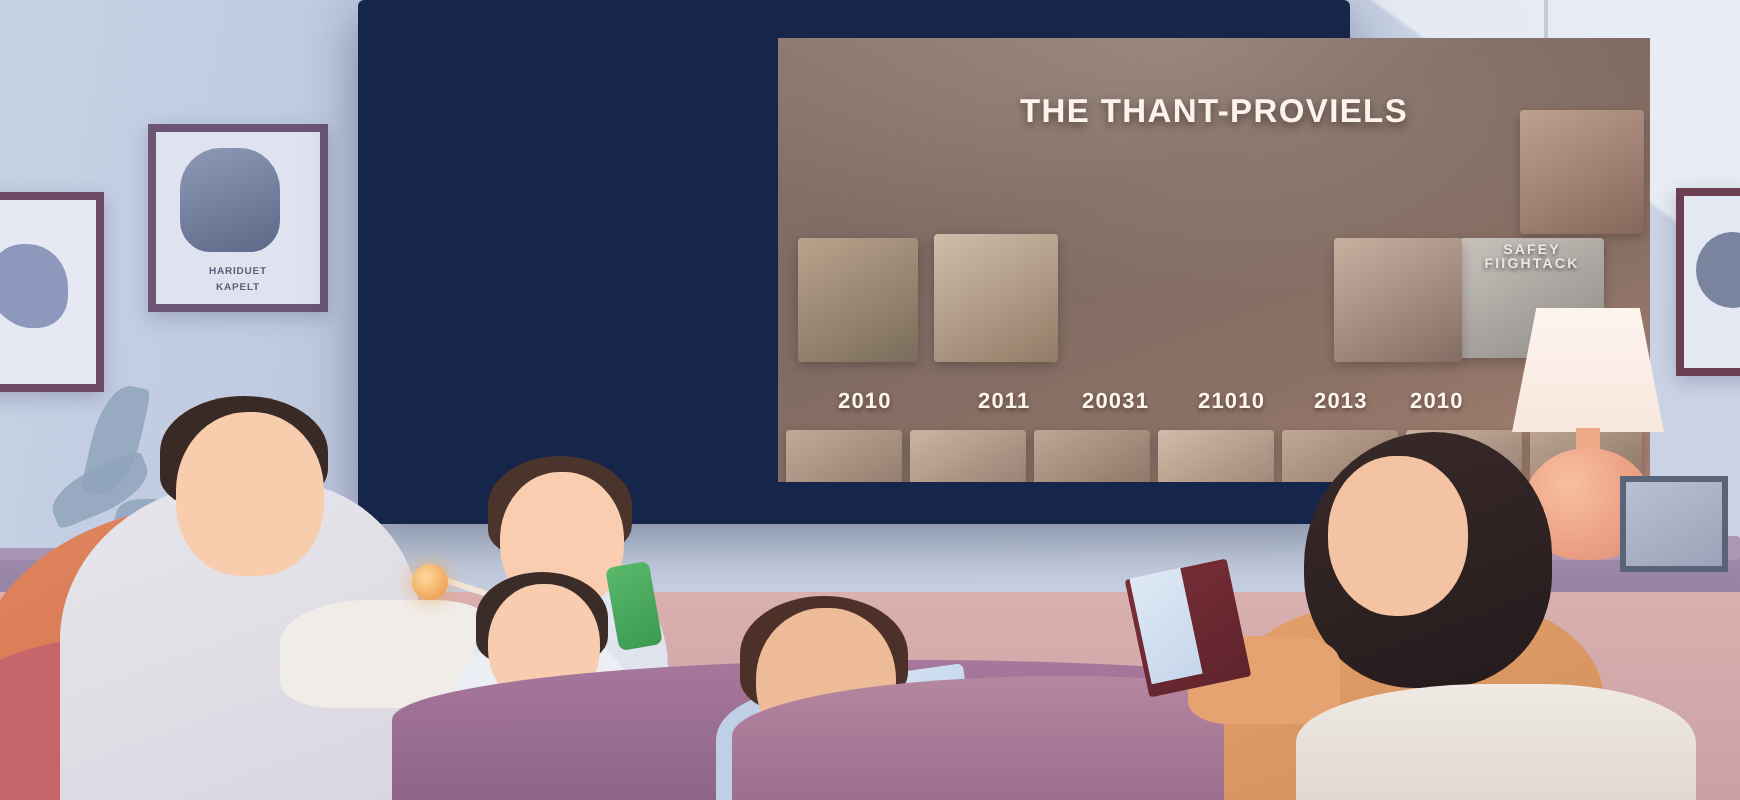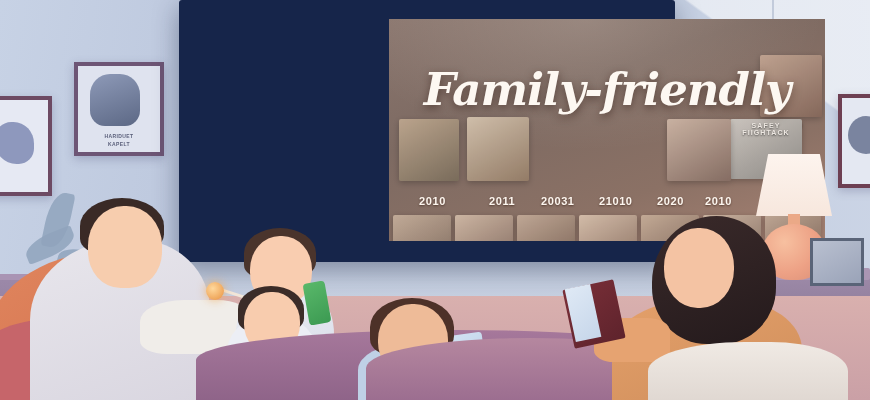--- a/index.html
+++ b/index.html
@@ -215,25 +215,25 @@
           <div class="film" style="left: 190px; top: 196px; width: 58px; height: 46px; background: linear-gradient(150deg, rgb(221, 189, 162), rgb(154, 117, 96));"></div>
           <div class="film" style="left: 252px; top: 196px; width: 58px; height: 46px; background: linear-gradient(150deg, rgb(205, 170, 142), rgb(138, 104, 86));"></div>
           <div class="film" style="left: 314px; top: 196px; width: 58px; height: 46px; background: linear-gradient(150deg, rgb(213, 180, 154), rgb(144, 112, 93));"></div>
           <div class="film" style="left: 376px; top: 196px; width: 56px; height: 46px; background: linear-gradient(150deg, rgb(199, 165, 140), rgb(134, 100, 80));"></div>
         </div>
       <div class="years" id="years">
           <span class="yr" style="left: 30px;">2010</span>
           <span class="yr" style="left: 100px;">2011</span>
           <span class="yr" style="left: 152px;">20031</span>
           <span class="yr" style="left: 210px;">21010</span>
-          <span class="yr" style="left: 268px;">2020</span>
+          <span class="yr" style="left: 268px;">2013</span>
           <span class="yr" style="left: 316px;">2010</span>
           <span class="yr" style="left: 390px;">2018</span>
         </div>
-      <div class="title-script">Family-friendly</div>
+      <div class="title-top">THE THANT-PROVIELS</div>
     </div>
   </div>
 
   <div class="table-r"></div>
   <div class="table-r-top"></div>
   <div class="lamp-shade"></div>
   <div class="lamp-neck"></div>
   <div class="lamp-base"></div>
   <div class="plant-r">
     <div class="leaf" style="left:2px;top:6px;width:18px;height:26px;background:#6f9e72;transform:rotate(-26deg);"></div>

